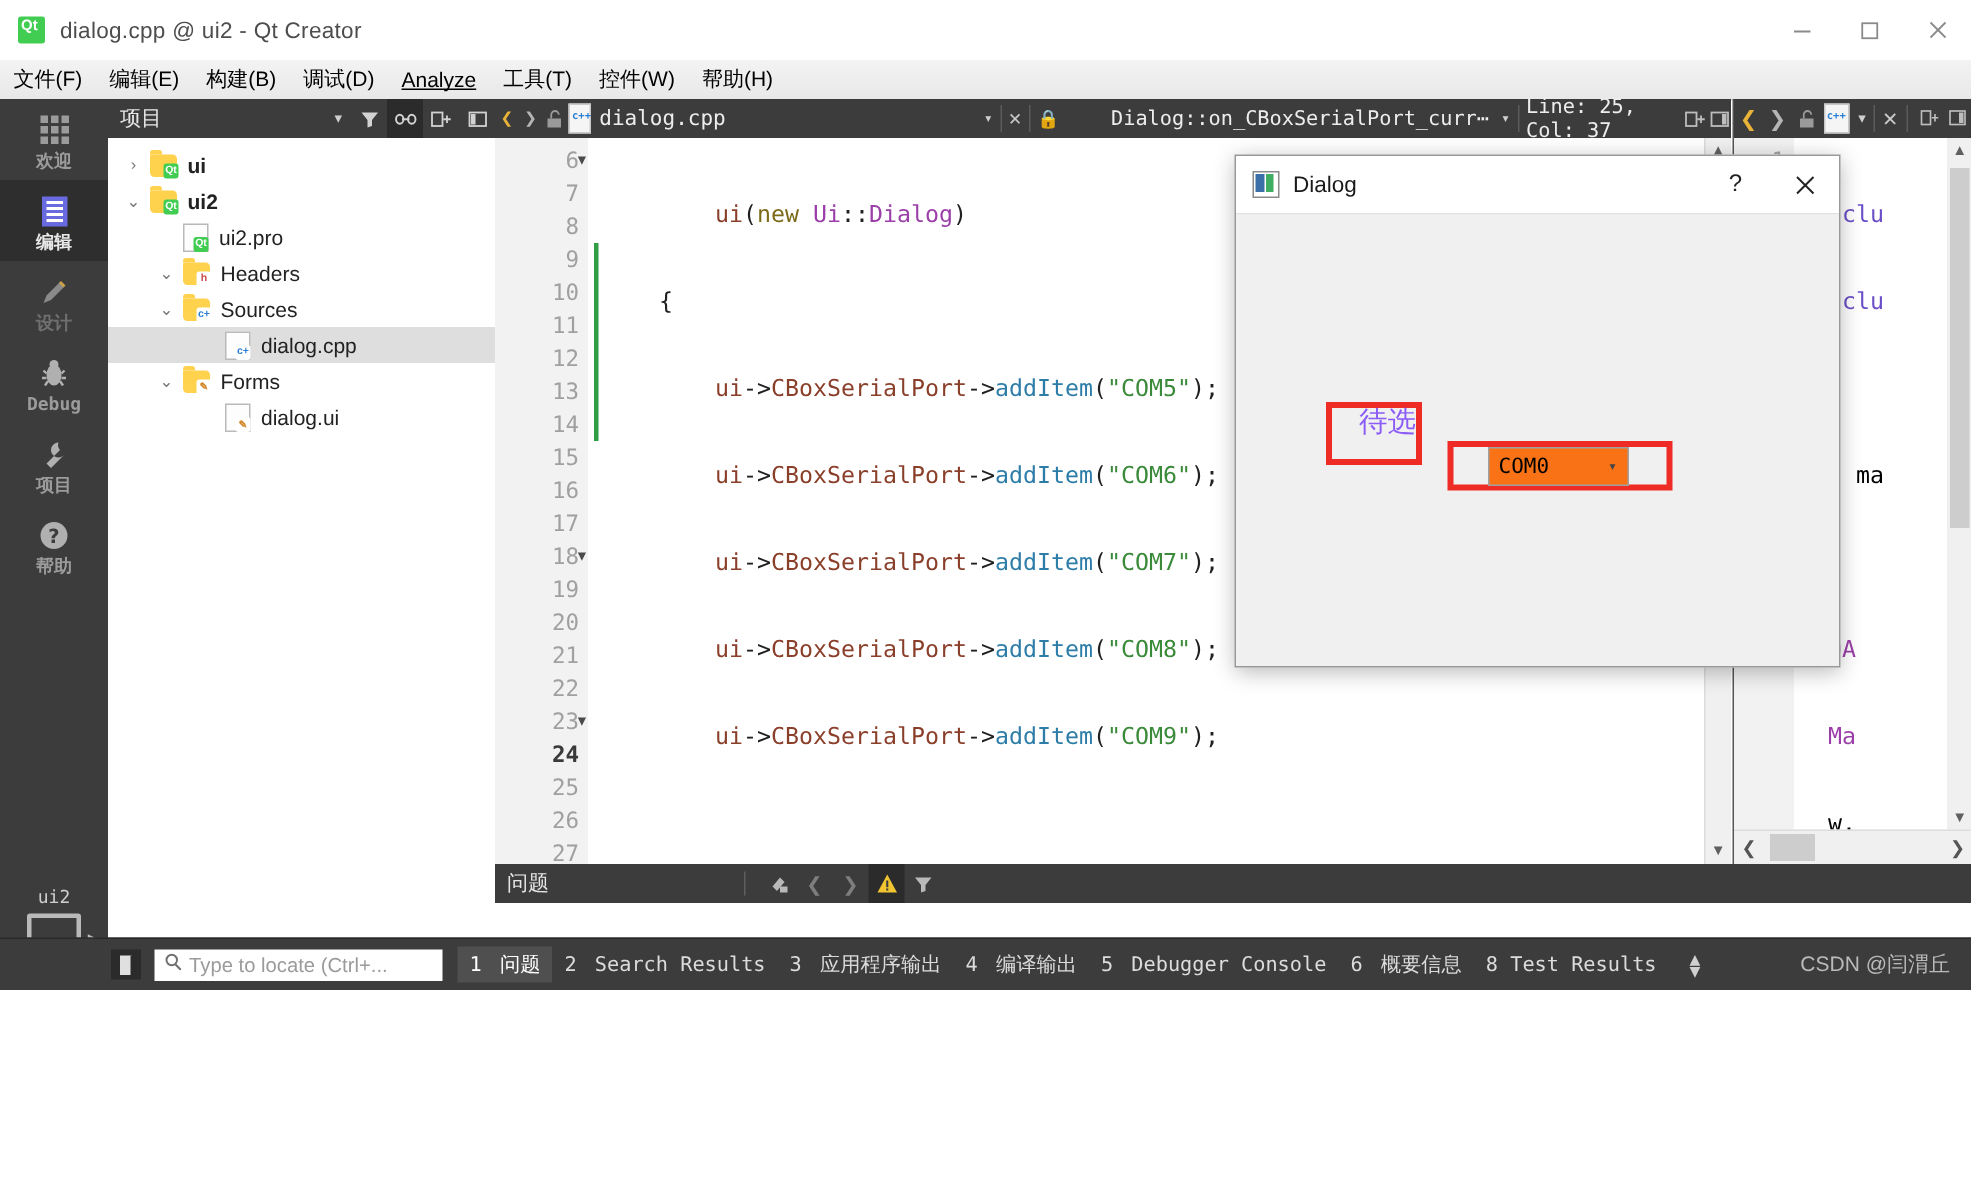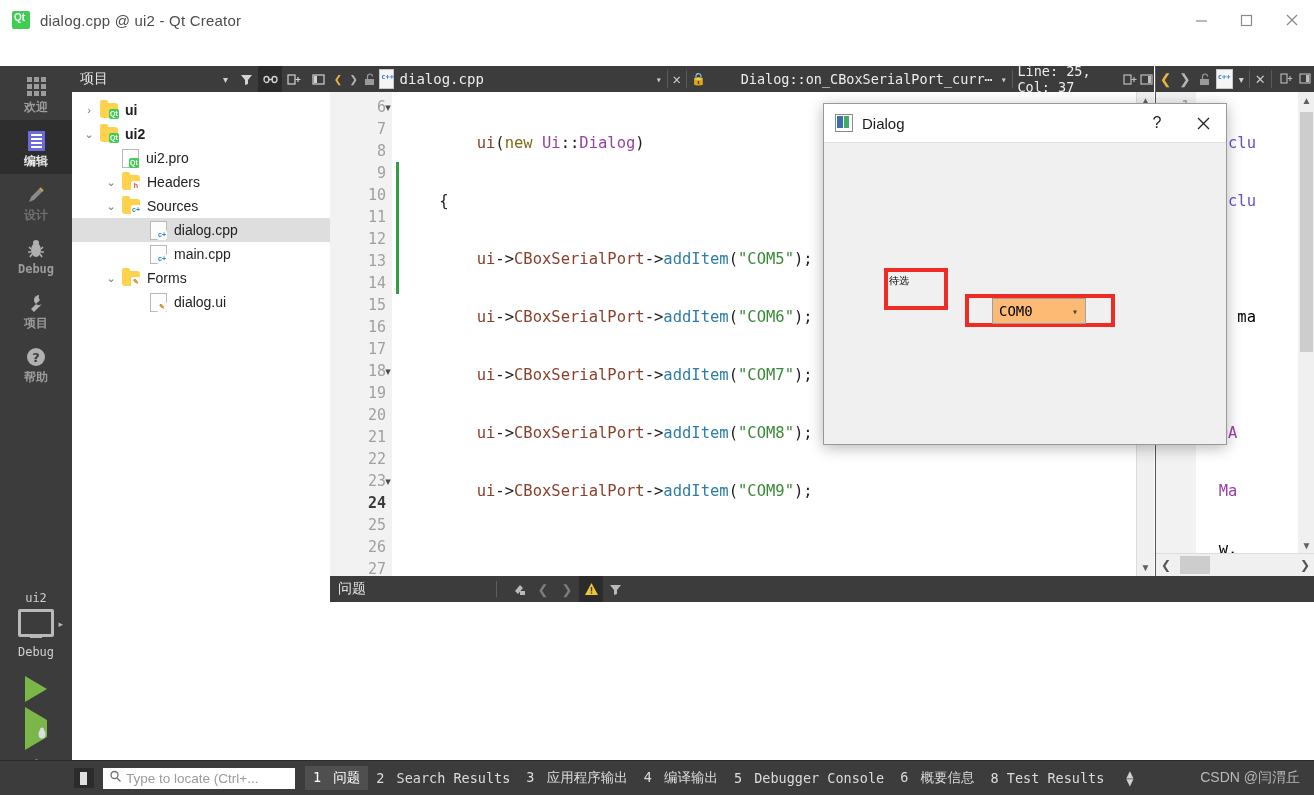--- a/index.html
+++ b/index.html
@@ -4,21 +4,21 @@
 <style>
   html, body {
     margin: 0; padding: 0;
     width: 1314px; height: 795px;
     overflow: hidden;
     font-family: "Liberation Sans", sans-serif;
     background: #ffffff;
   }
   #app {
     position: relative;
-    width: 1314px; height: 795px;
+    width: 1314px; height: 660px;
     background: #ffffff;
     overflow: hidden;
   }
 
   
   .titlebar {
     position: absolute; left: 0; top: 0; width: 1314px; height: 40px;
     background: #ffffff;
     display: flex; align-items: center;
     border-bottom: 1px solid #ffffff;
@@ -205,27 +205,27 @@
   .dlg-ico { width:16px;height:16px;margin:0 9px 0 11px; background:#ffffff; border:1px solid #8a8a8a; position:relative; flex:none;}
   .dlg-ico::before{content:"";position:absolute;left:1px;top:1px;width:6px;height:12px;background:#3b6fa8;}
   .dlg-ico::after{content:"";position:absolute;left:8px;top:1px;width:5px;height:12px;background:#3fae63;}
   .dlg-name { font-size:15px;color:#1a1a1a; }
   .dlg-btns { margin-left:auto; display:flex; }
   .dlg-btn { width:46px;height:38px;display:flex;align-items:center;justify-content:center;color:#222;font-size:16px;}
   .dlg-body { position:relative; height:300px; }
 
   .hl-box { position:absolute; border:4px solid #ee2b24; box-sizing:border-box; }
   .waitsel {
-    position:absolute; left:44px; top:128px; width:62px; height:20px;
+    position:absolute; left:70px; top:128px; width:62px; height:20px;
     display:flex; align-items:center; justify-content:center;
-    font-size:10px; color:#000000; font-family:"Liberation Sans", sans-serif;
+    font-size:19px; color:#8b5cf6; font-family:"Liberation Sans", sans-serif;
   }
   .combo {
     position:absolute; left:168px; top:155px; width:92px; height:24px;
-    background:#fdba74; border:1px solid #a0a0a0; display:flex; align-items:center;
+    background:#f97316; border:1px solid #a0a0a0; display:flex; align-items:center;
     font-family:"DejaVu Sans Mono", monospace; font-size:14px; color:#000;
   }
   .combo .cv { margin-left:6px; }
   .combo .cchev { margin-left:auto; margin-right:7px; color:#444; font-size:10px; }
 </style>
 </head>
 <body>
 
 <div id="app">
 
@@ -245,20 +245,30 @@
       </div>
       <div class="win-btn">
         <svg width="14" height="14" viewBox="0 0 14 14">
             <line x1="2" y1="2" x2="12" y2="12" stroke="#8a8a8a" stroke-width="1.2"></line>
             <line x1="12" y1="2" x2="2" y2="12" stroke="#8a8a8a" stroke-width="1.2"></line>
           </svg>
       </div>
     </div>
   </div>
 
+  <div class="menubar">
+    <div class="menu-item">文件(F)</div>
+    <div class="menu-item">编辑(E)</div>
+    <div class="menu-item">构建(B)</div>
+    <div class="menu-item">调试(D)</div>
+    <div class="menu-item" style="text-decoration:underline;text-decoration-skip-ink:none;">Analyze</div>
+    <div class="menu-item">工具(T)</div>
+    <div class="menu-item">控件(W)</div>
+    <div class="menu-item">帮助(H)</div>
+  </div>
 
   <div class="activitybar">
     <div class="mode">
       <span class="glyph">
         <span class="grid-icon">
             <i></i>
             <i></i>
             <i></i>
             <i></i>
             <i></i>
@@ -416,26 +426,20 @@
         <span class="tree-lbl">Sources</span>
       </div>
 
       <div class="tree-row sel" style="padding-left:78px;">
         <span class="ficon filedoc">
             <span class="badge b-c">c+</span>
           </span>
         <span class="tree-lbl">dialog.cpp</span>
       </div>
 
-      <div class="tree-row" style="padding-left:78px;">
-        <span class="ficon filedoc">
-            <span class="badge b-c">c+</span>
-          </span>
-        <span class="tree-lbl">main.cpp</span>
-      </div>
 
       <div class="tree-row" style="padding-left:28px;">
         <span class="tw">⌄</span>
         <span class="ficon folder">
             <span class="badge" style="background:#ffffff;color:#d2882a;">✎</span>
           </span>
         <span class="tree-lbl">Forms</span>
       </div>
 
       <div class="tree-row" style="padding-left:78px;">

